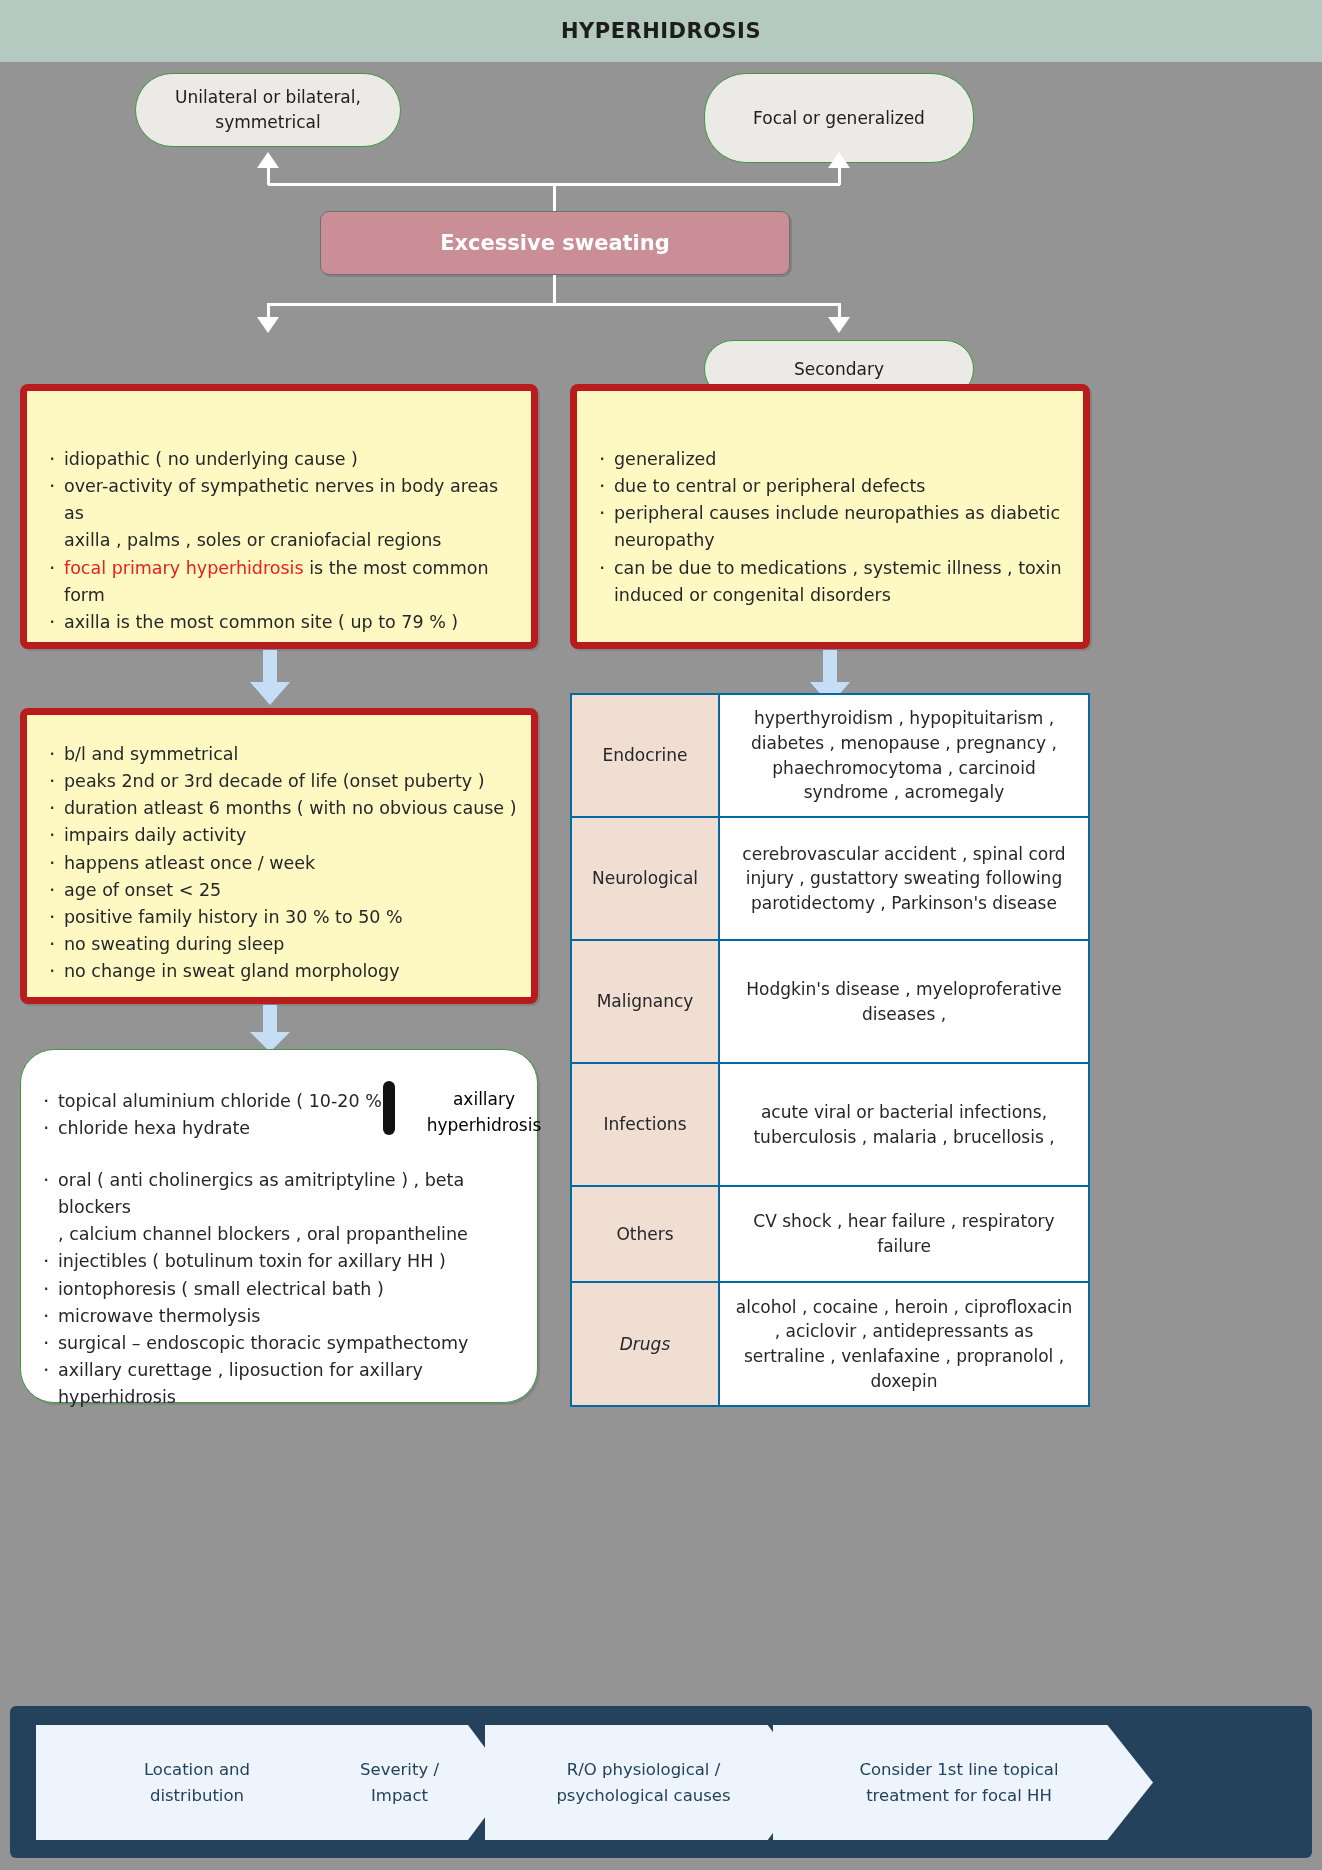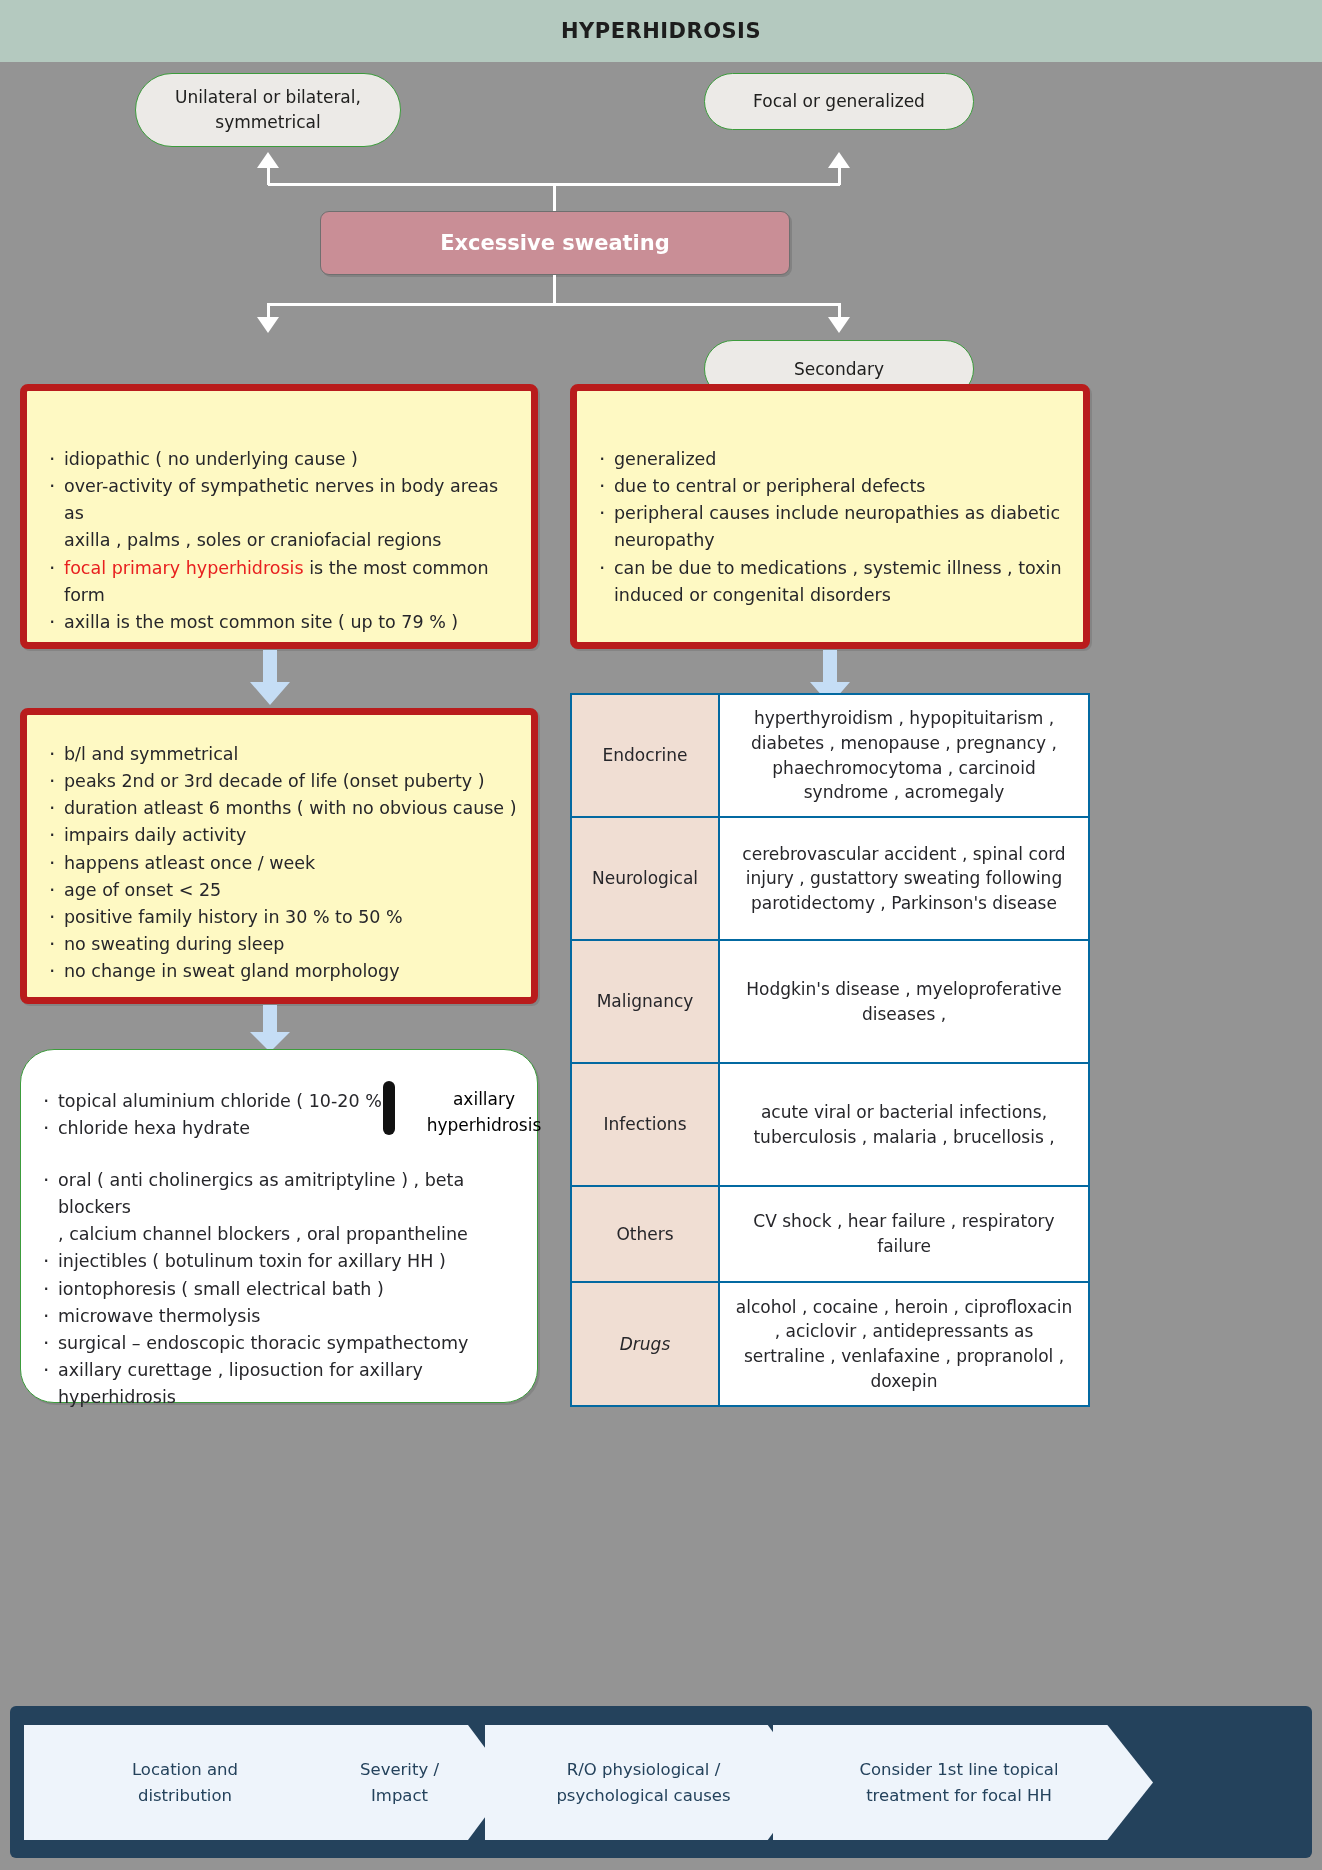--- a/index.html
+++ b/index.html
@@ -185,21 +185,21 @@
 <body>
 
 <div class="title-bar">
   <div class="title-text">HYPERHIDROSIS</div>
 </div>
 
 <div class="pill" style="left:135px; top:73px; width:266px; height:74px;">
   <span>Unilateral or bilateral, symmetrical</span>
 </div>
 
-<div class="pill" style="left:704px; top:73px; width:270px; height:57px;">
+<div class="pill" style="left:704px; top:73px; width:270px; height:90px;">
   <span>Focal or generalized</span>
 </div>
 
 <div class="ln" style="left:268px; top:183px; width:572px; height:3px;"></div>
 <div class="ln" style="left:553px; top:183px; width:3px; height:30px;"></div>
 <div class="ln" style="left:267px; top:167px; width:3px; height:18px;"></div>
 <div class="ln" style="left:838px; top:167px; width:3px; height:18px;"></div>
 <div class="arrow-up" style="left:257px; top:152px;"></div>
 <div class="arrow-up" style="left:828px; top:152px;"></div>
 
@@ -318,21 +318,21 @@
     </tr>
     <tr>
       <td class="cat" style="height:124px;font-style:italic;">Drugs</td>
       <td class="val">alcohol , cocaine , heroin , ciprofloxacin , aciclovir , antidepressants as sertraline ,  venlafaxine , propranolol , doxepin</td>
     </tr>
   </tbody>
 </table>
 
 <div class="banner"></div>
 
-<div class="chev" style="left:24px; width:330px; clip-path: polygon(0 0, 86% 0, 100% 50%, 86% 100%, 0 100%);">
+<div class="chev" style="left:36px; width:330px; clip-path: polygon(0 0, 86% 0, 100% 50%, 86% 100%, 0 100%);">
   <div>
     <span>Location and</span>
     <span>distribution</span>
   </div>
 </div>
 
 <div class="chev" style="left:296px; width:215px; clip-path: polygon(0 0, 80% 0, 100% 50%, 80% 100%, 0 100%);">
   <div>
     <span>Severity /</span>
     <span>Impact</span>

